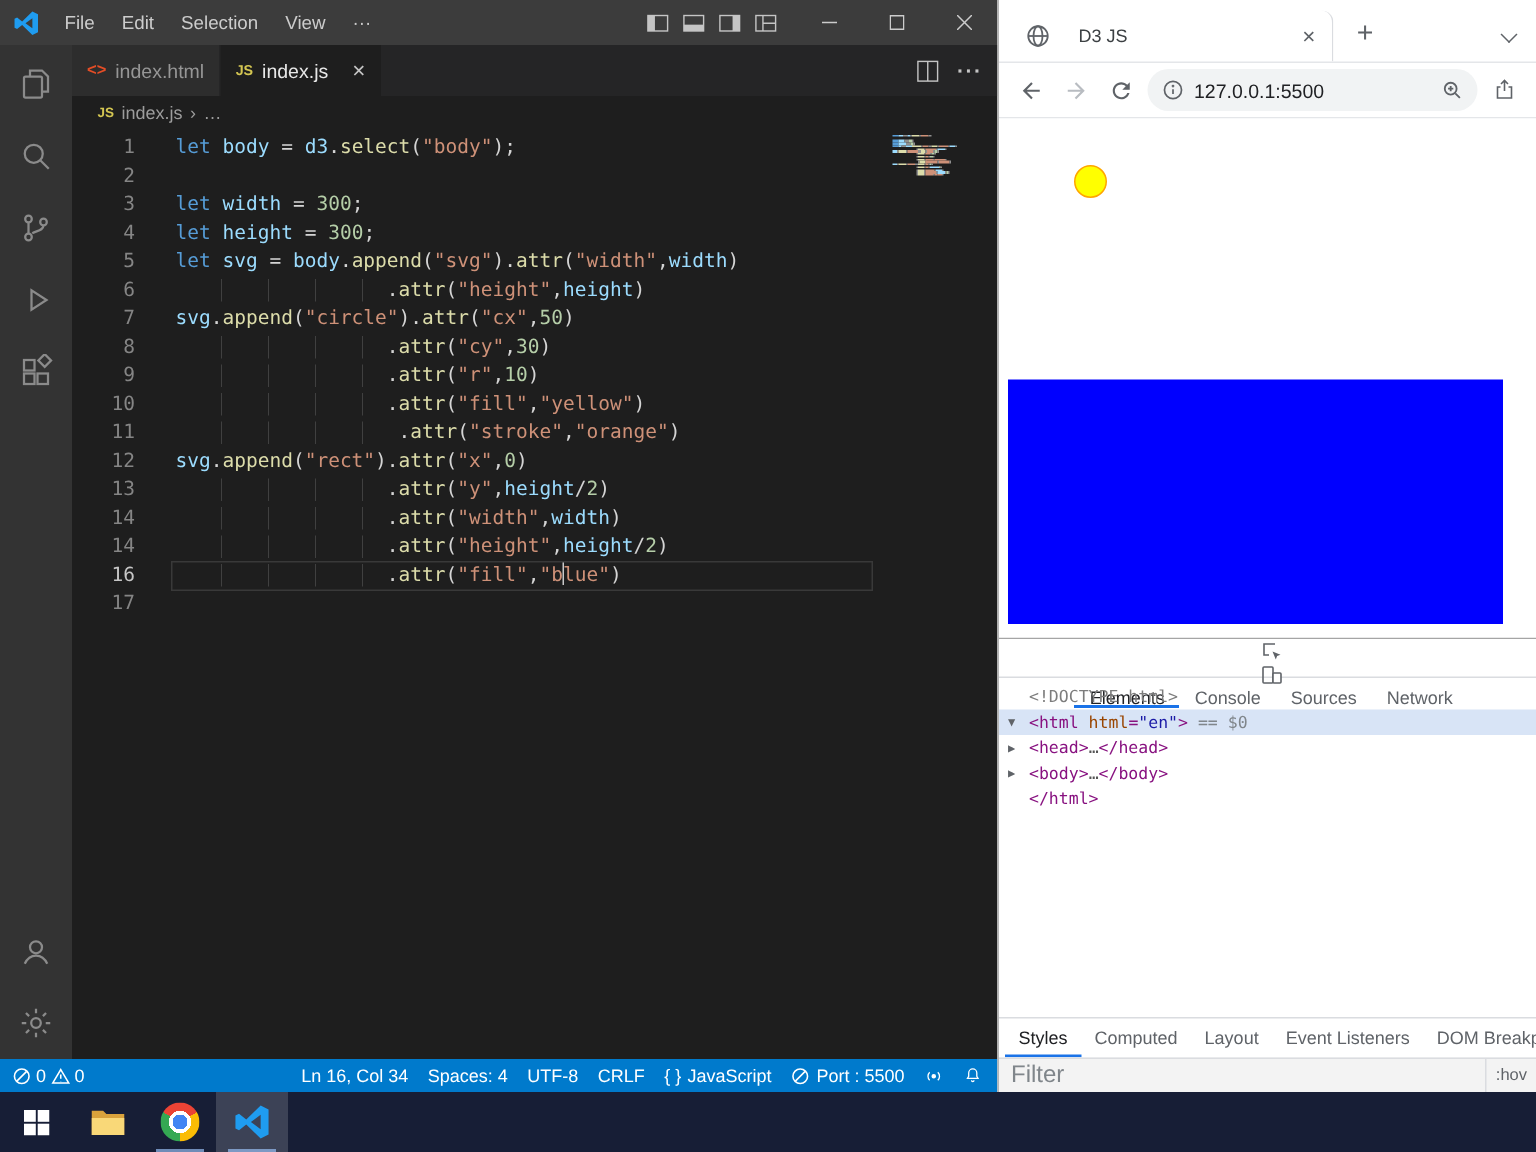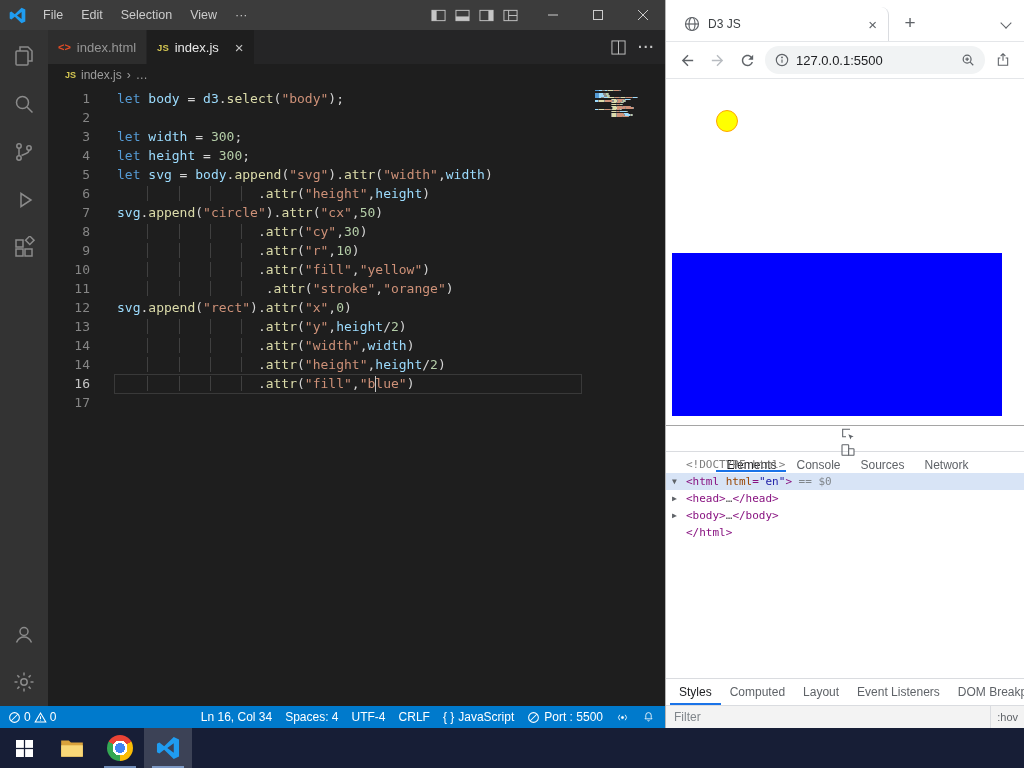--- a/index.html
+++ b/index.html
@@ -67,21 +67,21 @@
   .statusbar { height:22px; color:#fff; display:flex; align-items:center; font-size:12px; padding:0 10px 0 8px; flex-shrink:0; }
   .sb-group { display:flex; align-items:center; gap:4px; }
   .sb-left { gap:3px; margin-right:4px; }
   .sb-right { margin-left:auto; display:flex; align-items:center; gap:13px; white-space:nowrap; }
   .statusbar svg { width:13px; height:13px; }
   .sb-item { display:flex; align-items:center; gap:4px; }
 
   
   .browser { position:absolute; left:665px; top:0; width:359px; height:728px; background:#fff; border-left:1px solid #b6b6b6; display:flex; flex-direction:column; }
   .b-tabstrip { height:42px; display:flex; align-items:flex-end; border-bottom:1px solid #e4e6e9; flex-shrink:0; position:relative; }
-  .b-tab { margin-left:9px; width:214px; height:34px; display:flex; align-items:center; padding:0 9px; font-size:12px; color:#3c4043; border-right:1px solid #dadce0; border-top-left-radius:8px; border-top-right-radius:8px; }
+  .b-tab { margin-left:9px; width:214px; height:34px; display:flex; align-items:center; padding:0 9px; font-size:12px; color:#3c4043; border-right:1px solid #dadce0; border-top-left-radius:8px; border-top-right-radius:8px;gap:11px; }
   .b-tab .fav { width:16px; height:16px; margin-right:8px; flex-shrink:0; color:#5f6368; }
   .b-tab-title { flex:1; white-space:nowrap; overflow:hidden; }
   .b-tab-close { color:#5f6368; font-size:15px; line-height:1; padding:0 2px; }
   .b-newtab { width:28px; height:28px; margin:0 0 4px 7px; display:flex; align-items:center; justify-content:center; font-size:19px; color:#5f6368; border-radius:50%; }
   .b-chevron { margin-left:auto; margin-right:14px; margin-bottom:14px; width:8px; height:8px; border-right:1.6px solid #5f6368; border-bottom:1.6px solid #5f6368; transform:rotate(45deg); }
 
   .b-toolbar { height:37px; display:flex; align-items:center; padding:0 9px; gap:6px; border-bottom:1px solid #e4e6e9; flex-shrink:0; }
   .nav-btn { width:24px; height:24px; display:flex; align-items:center; justify-content:center; color:#5f6368; flex-shrink:0; }
   .nav-btn svg { width:17px; height:17px; }
   .nav-btn.disabled { color:#b8bcc1; }
@@ -118,21 +118,21 @@
   .t-eq { color:#80868b; }
 
   .dt-crumbbar { height:20px; border-top:1px solid #dadce0; display:flex; align-items:center; padding-left:8px; font-size:11px; flex-shrink:0; }
   .dt-crumb { color:#881280; font-family:"DejaVu Sans Mono", monospace; }
 
   .dt-sidebar-tabs { height:27px; border-top:1px solid #dadce0; display:flex; align-items:stretch; padding-left:4px; white-space:nowrap; overflow:hidden; flex-shrink:0; }
   .ds-tab { padding:0 9px; display:flex; align-items:center; }
   .ds-tab.active { color:#202124; box-shadow:inset 0 -2px 0 #1a73e8; }
 
   .dt-filterrow { height:23px; background:#f3f3f3; border-top:1px solid #dadce0; display:flex; align-items:center; padding:0 0 0 8px; flex-shrink:0; }
-  .dt-filter-input { border:none; outline:none; background:transparent; font-size:12px; color:#4c1d95; width:200px; font-family:"Liberation Sans", sans-serif; }
+  .dt-filter-input { border:none; outline:none; background:transparent; font-size:16px; color:#4c1d95; width:200px; font-family:"Liberation Sans", sans-serif; }
   .dt-filter-input::placeholder { color:#80868b; }
   .dt-hov { margin-left:auto; border-left:1px solid #dadce0; padding:0 6px; height:100%; display:flex; align-items:center; font-size:11px; color:#5f6368; }
 
   
   .taskbar { position:absolute; left:0; top:728px; width:1024px; height:40px; background:#171e36; display:flex; align-items:stretch; }
   .tb-btn { width:48px; display:flex; align-items:center; justify-content:center; position:relative; }
   .tb-btn.running::after { content:""; position:absolute; left:8px; right:8px; bottom:0; height:2px; background:rgba(160,200,255,.65); }
   .tb-btn.active-app { background:rgba(255,255,255,.16); }
   .win-logo svg { width:17px; height:17px; }
   .chrome-ball { width:26px; height:26px; border-radius:50%;
@@ -476,21 +476,21 @@
         <span>0</span>
         <svg viewBox="0 0 16 16" fill="none" stroke="#fff" stroke-width="1.3">
             <path d="M8 2.5L14.5 13.5H1.5z"></path>
             <path d="M8 6.5v3.5M8 11.8v0.4"></path>
           </svg>
         <span>0</span>
       </div>
       <div class="sb-right">
         <span class="sb-item">Ln 16, Col 34</span>
         <span class="sb-item">Spaces: 4</span>
-        <span class="sb-item">UTF-4</span>
+        <span class="sb-item">UTF-8</span>
         <span class="sb-item">CRLF</span>
         <span class="sb-item">
             <span>{ }</span>
             <span>JavaScript</span>
           </span>
         <span class="sb-item">
           <svg viewBox="0 0 16 16" fill="none" stroke="#fff" stroke-width="1.3">
               <circle cx="8" cy="8" r="6"></circle>
               <path d="M4 12L12 4"></path>
             </svg>

